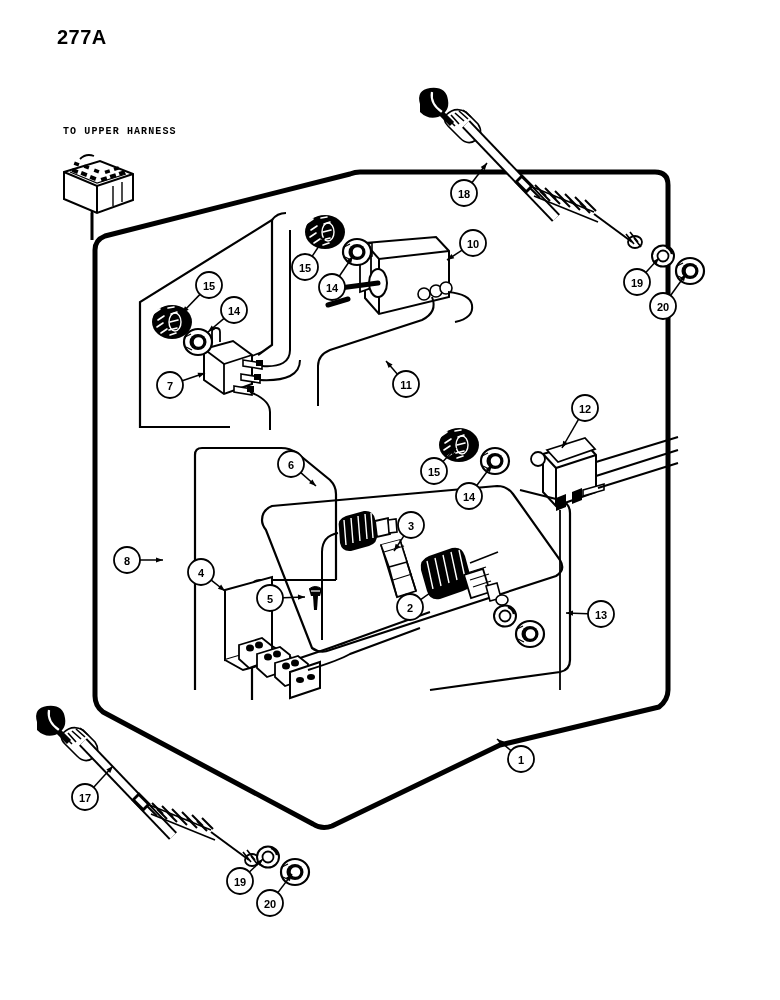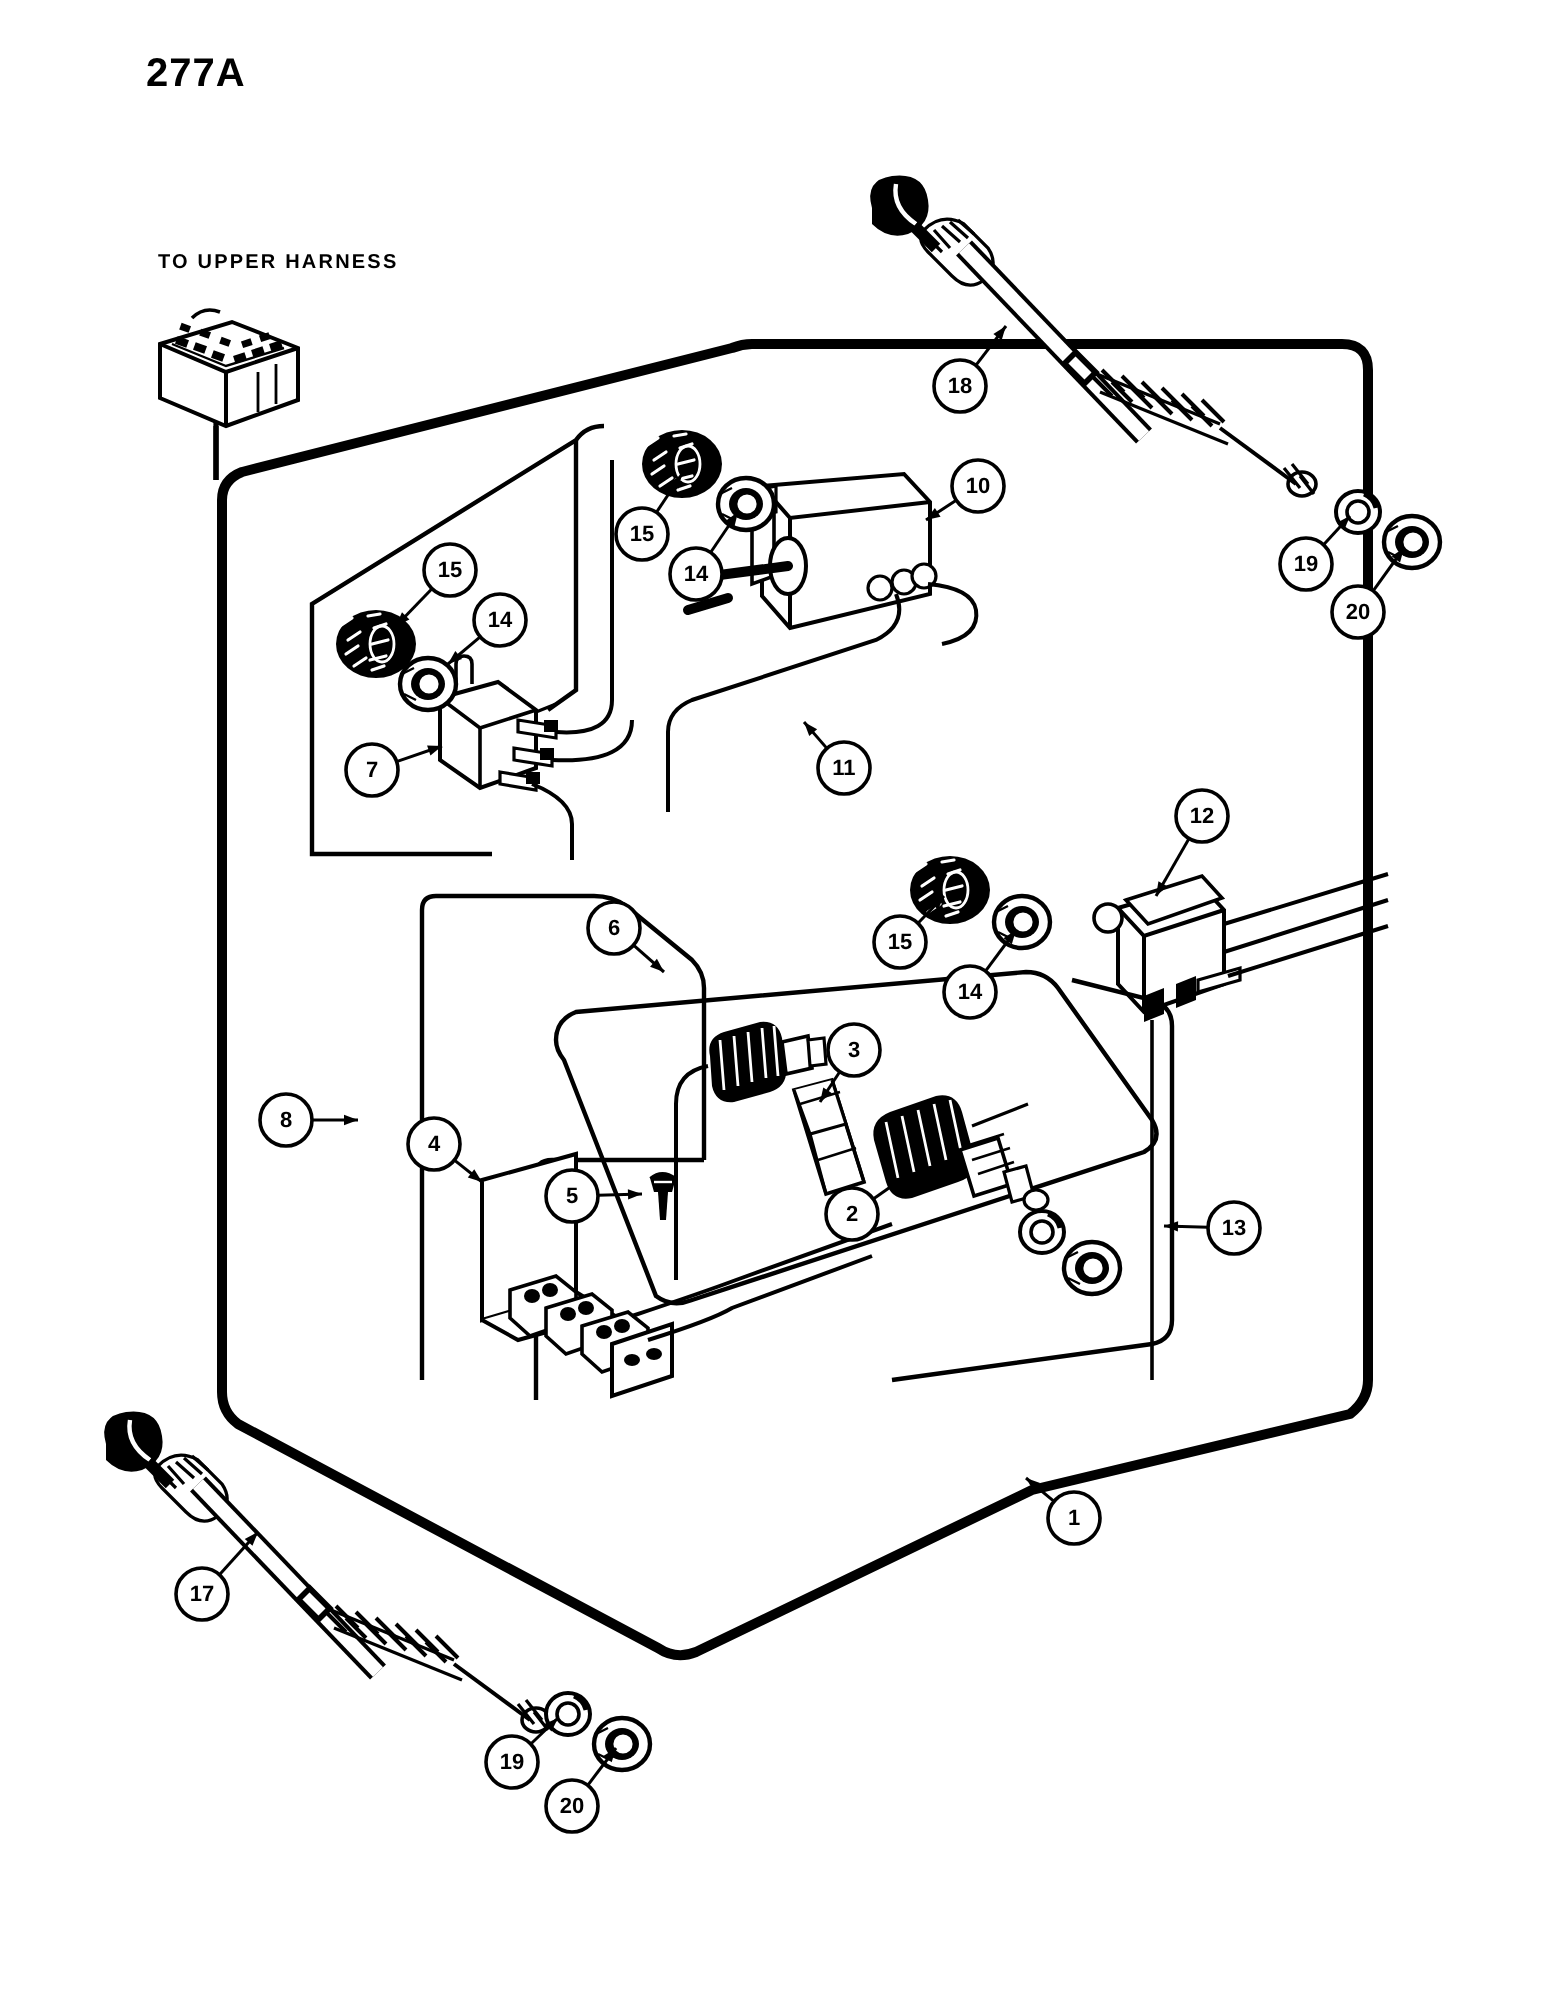--- a/index.html
+++ b/index.html
@@ -1,30 +1,30 @@
 <!DOCTYPE html>
 <html><head>
 <meta charset="utf-8">
 <style>
   html,body{margin:0;padding:0;background:#ffffff;}
   body{
     width:780px;height:1000px;position:relative;overflow:hidden;
     font-family:"Liberation Sans",sans-serif;color:#000;
   }
-  #page{position:absolute;left:16px;top:0;width:638px;height:1000px;}
+  #page{position:absolute;left:0;top:0;width:638px;height:1000px;}
 
   #page-number{
     position:absolute;left:57px;top:26px;
     font-size:20px;font-weight:bold;letter-spacing:0.5px;
     font-family:"Liberation Sans",sans-serif;
   }
   #harness-label{
     position:absolute;left:63px;top:126px;
     font-size:10px;font-weight:bold;letter-spacing:1.1px;
-    font-family:Liberation Sans, sans-serif;white-space:nowrap;
+    font-family:Liberation Mono, monospace;white-space:nowrap;
   }
   svg.art{position:absolute;left:0;top:0;width:780px;height:1000px;}
   .callout-num{
     font-family:"Liberation Sans",sans-serif;
     font-size:11px;font-weight:bold;text-anchor:middle;
     dominant-baseline:central;
   }
 </style>
 </head>
 <body>

